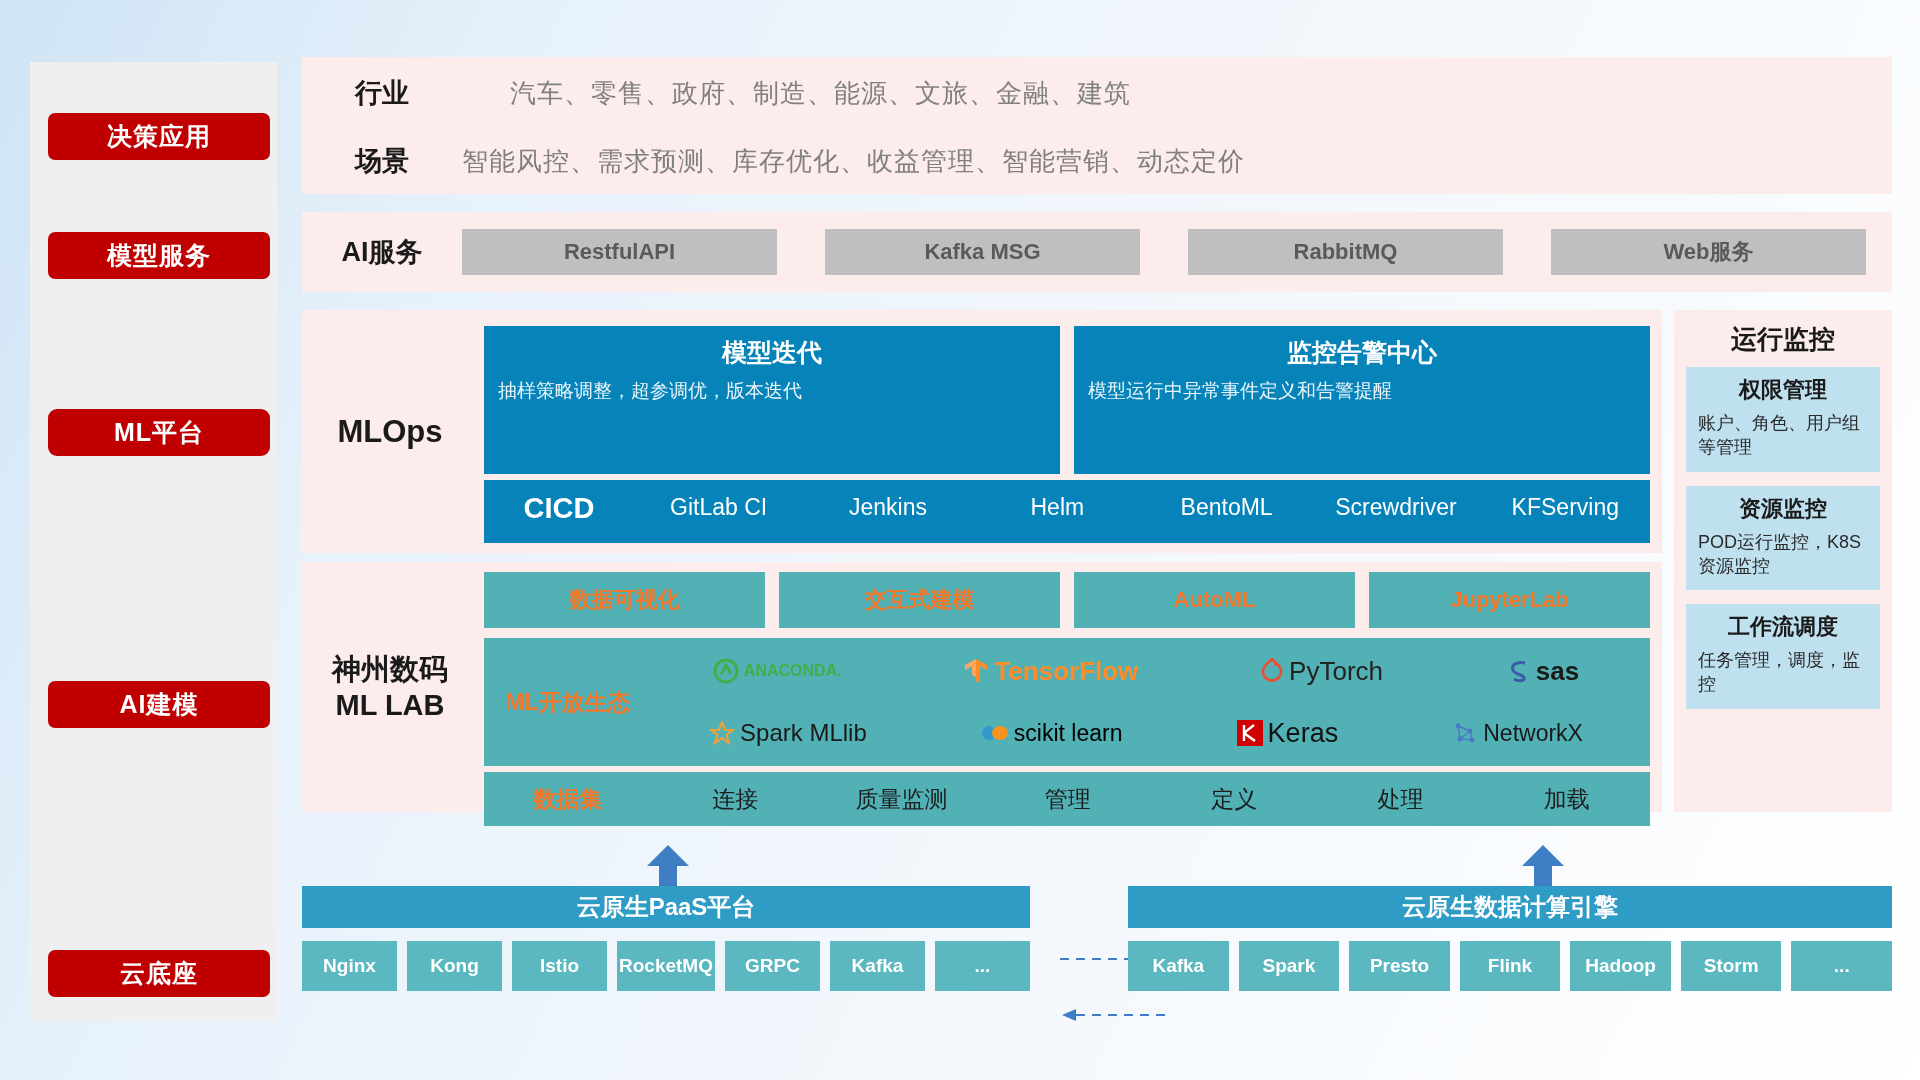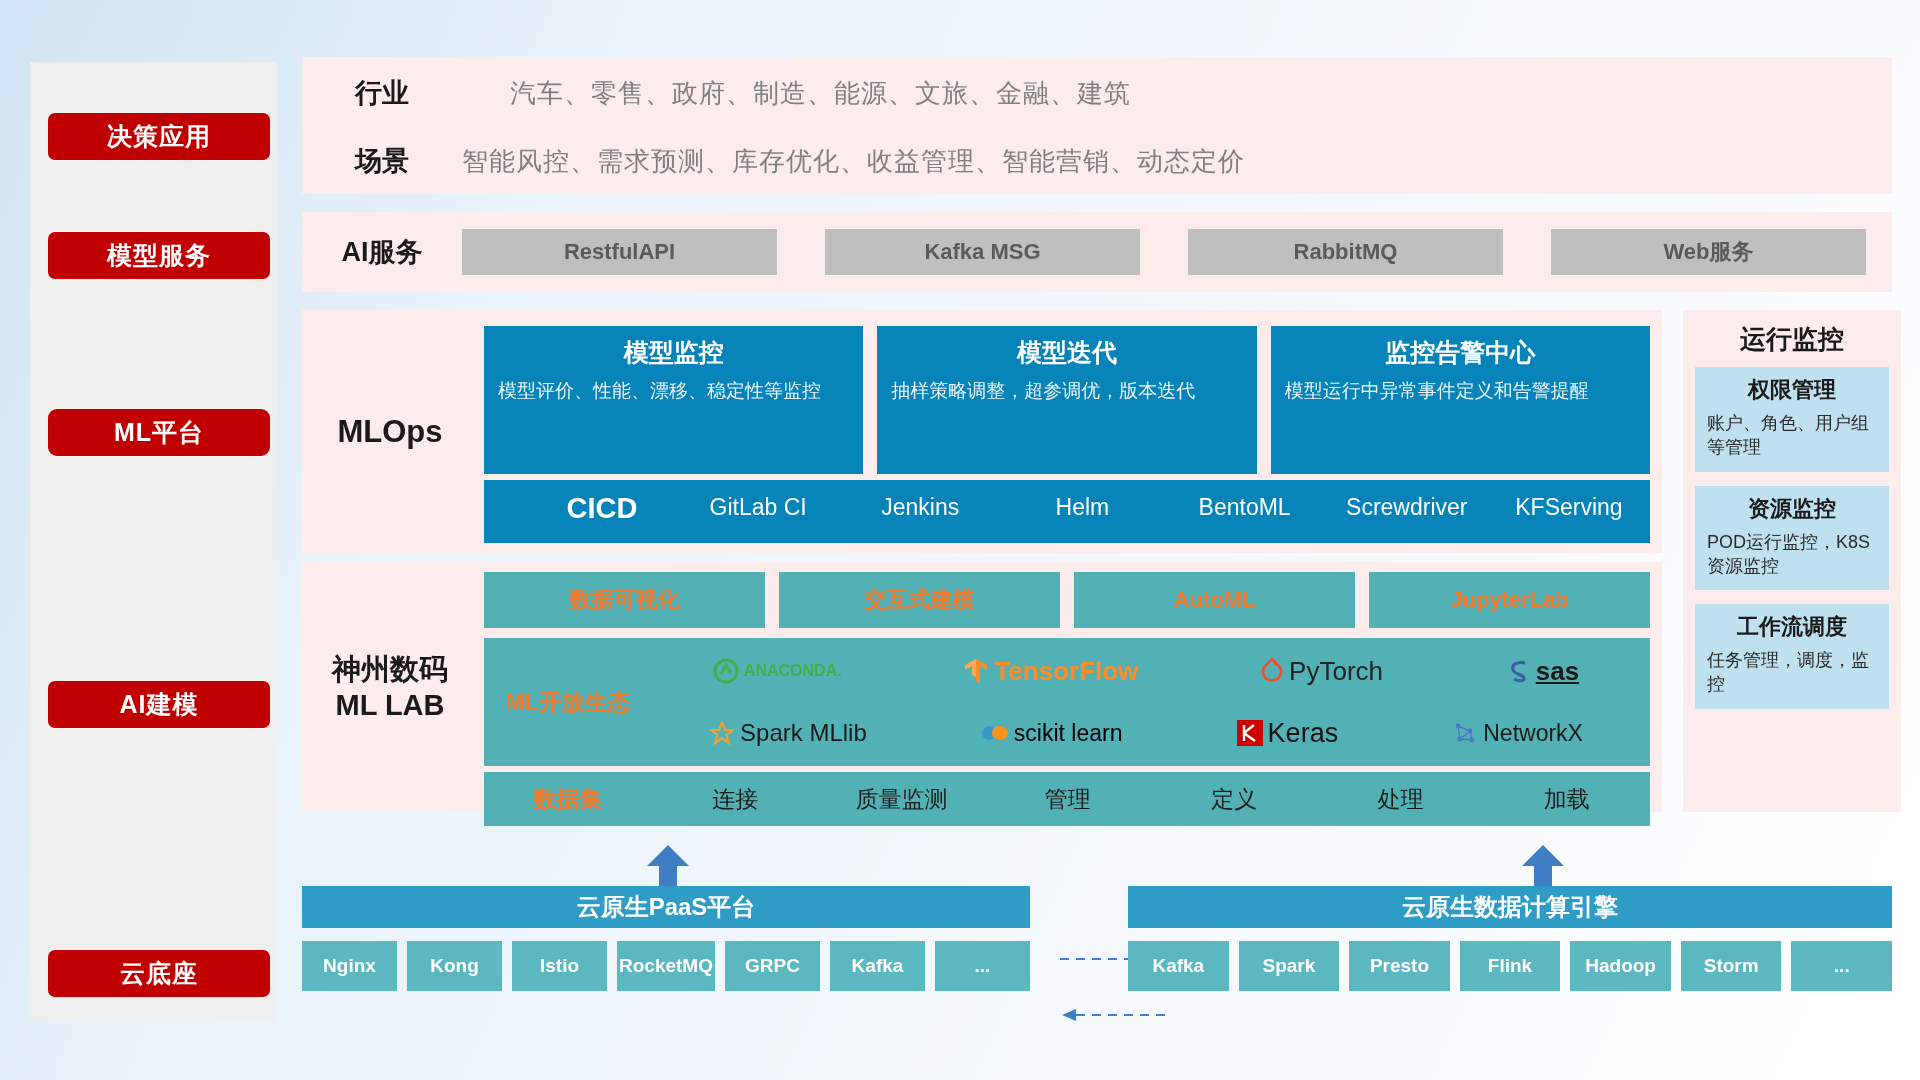--- a/index.html
+++ b/index.html
@@ -77,21 +77,21 @@
   }
   .mlops-card h3 { font-size: 25px; font-weight: bold; text-align: center; margin-bottom: 9px; }
   .mlops-card p { font-size: 19px; line-height: 1.36; color: #eaf6fc; font-weight: normal; }
 
   .cicd-bar {
     position: absolute; left: 182px; top: 170px; width: 1166px; height: 63px;
     background: #0683b8; display: flex; align-items: flex-start;
   }
   .cicd-title {
     width: 150px; font-size: 29px; font-weight: bold; color: #fff;
-    text-align: center; padding-top: 12px; margin-left: 43px;
+    text-align: center; padding-top: 12px;
   }
   .cicd-items { flex: 1; display: flex; }
   .cicd-item {
     flex: 1; font-size: 23px; color: #fff; text-align: center;
     padding-top: 14px; line-height: 1.18;
   }
 
   
   #band-model { left: 0; top: 562px; width: 1360px; height: 250px; }
   .model-label {
@@ -122,21 +122,20 @@
     display: flex; align-items: center;
   }
   .ds-label { width: 168px; text-align: center; font-size: 23px; font-weight: bold; color: #f4792b; }
   .ds-items { flex: 1; display: flex; }
   .ds-item { flex: 1; text-align: center; font-size: 23px; color: #1d1d1d; }
 
   
   #band-monitor {
     position: absolute; left: 1372px; top: 310px; width: 218px; height: 502px;
     background: #fceceb;
-    margin-left: 9px;
   }
   .mon-title { text-align: center; font-size: 26px; font-weight: bold; color: #1a1a1a; padding: 12px 0 10px 0; }
   .mon-card {
     margin: 0 12px 14px 12px; background: #bfe0ef; padding: 8px 12px 12px 12px;
   }
   .mon-card h4 { font-size: 22px; font-weight: bold; color: #1a1a1a; text-align: center; margin-bottom: 6px; }
   .mon-card p { font-size: 18px; color: #2b2b2b; line-height: 1.35; }
 
   
   .cloud { position: absolute; left: 302px; top: 886px; width: 1590px; height: 150px; }
@@ -189,24 +188,20 @@
         <div class="ais-box">RestfulAPI</div>
         <div class="ais-box">Kafka MSG</div>
         <div class="ais-box">RabbitMQ</div>
         <div class="ais-box">Web服务</div>
       </div>
     </div>
 
     <div class="band" id="band-mlops">
       <div class="mlops-label">MLOps</div>
       <div class="mlops-cards">
-        <div class="mlops-card">
-          <h3>模型监控</h3>
-          <p>模型评价、性能、漂移、稳定性等监控</p>
-        </div>
         <div class="mlops-card">
           <h3>模型迭代</h3>
           <p>抽样策略调整，超参调优，版本迭代</p>
         </div>
         <div class="mlops-card">
           <h3>监控告警中心</h3>
           <p>模型运行中异常事件定义和告警提醒</p>
         </div>
       </div>
       <div class="cicd-bar">
@@ -257,21 +252,21 @@
                 <svg width="24" height="26" viewBox="0 0 24 26" aria-hidden="true">
                     <path d="M12 1 L19 8 A9 9 0 1 1 5 8 Z" fill="none" stroke="#EE4C2C" stroke-width="2.6"></path>
                     <circle cx="16" cy="6" r="2" fill="#EE4C2C"></circle>
                   </svg>
                 <span class="logo-txt" style="font-size:26px;color:#222;">PyTorch</span>
               </div>
               <div class="logo">
                 <svg width="26" height="26" viewBox="0 0 26 26" aria-hidden="true">
                     <path d="M20 5 C12 3 6 7 8 12 C10 17 18 16 19 20 C20 23 14 24 9 21" fill="none" stroke="#3C5BA9" stroke-width="3"></path>
                   </svg>
-                <span class="logo-txt" style="font-size:26px;color:#1a1a1a;font-weight:bold;text-decoration:underline;">sas</span>
+                <span class="logo-txt" style="font-size:26px;color:#1a1a1a;font-weight:bold;">sas</span>
               </div>
             </div>
             <div class="eco-line">
               <div class="logo">
                 <svg width="26" height="24" viewBox="0 0 26 24" aria-hidden="true">
                     <path d="M13 1 L16 9 L24 9 L17.5 14 L20 22 L13 17 L6 22 L8.5 14 L2 9 L10 9 Z" fill="none" stroke="#E8A33D" stroke-width="2.2"></path>
                   </svg>
                 <span class="logo-txt" style="font-size:24px;color:#1a1a1a;">Spark MLlib</span>
               </div>
               <div class="logo">

